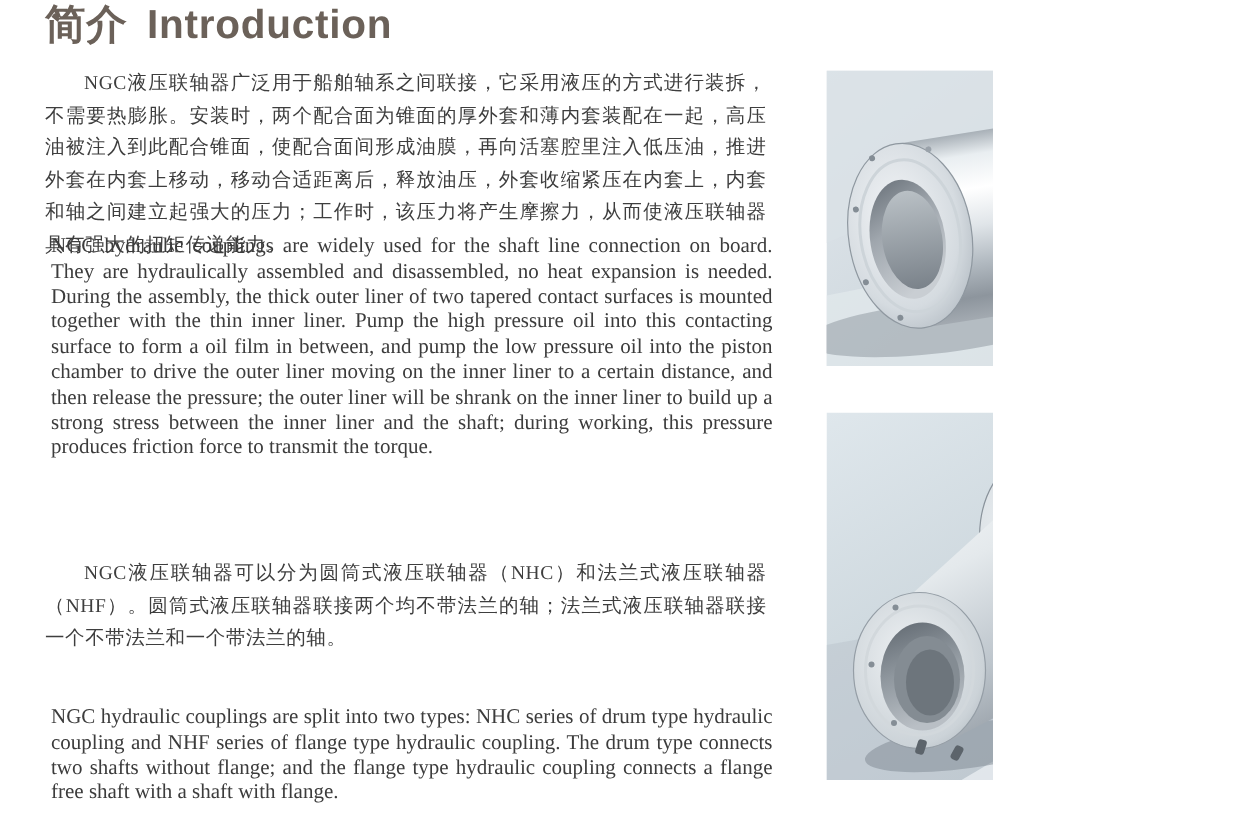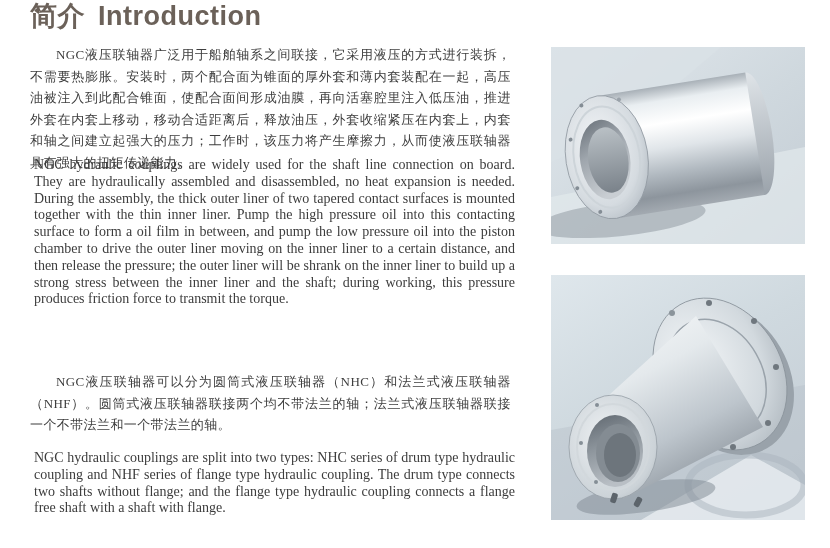--- a/index.html
+++ b/index.html
@@ -1,17 +1,17 @@
 <!DOCTYPE html>
 <html><head>
 <meta charset="utf-8">
 <style>
   html,body{margin:0;padding:0;background:#ffffff;}
   .page{
-    position:relative;width:830px;height:548px;background:#ffffff;overflow:hidden;
+    position:relative;width:662px;height:548px;background:#ffffff;overflow:hidden;
     font-family:"Liberation Serif","DejaVu Serif",serif;
   }
   .heading{
     position:absolute;left:30px;
     font-family:"Liberation Sans","DejaVu Sans",sans-serif;
     font-weight:bold;color:#6b6159;font-size:27px;line-height:32px;letter-spacing:0.5px;
     white-space:nowrap;
   }
   .heading .en{margin-left:13px;}
   .para-zh{
@@ -37,21 +37,21 @@
     <span class="zh">简介</span><span class="en">Introduction</span>
   </div>
 
   <p class="para-zh" style="top:44px;">NGC液压联轴器广泛用于船舶轴系之间联接，它采用液压的方式进行装拆，不需要热膨胀。安装时，两个配合面为锥面的厚外套和薄内套装配在一起，高压油被注入到此配合锥面，使配合面间形成油膜，再向活塞腔里注入低压油，推进外套在内套上移动，移动合适距离后，释放油压，外套收缩紧压在内套上，内套和轴之间建立起强大的压力；工作时，该压力将产生摩擦力，从而使液压联轴器具有强大的扭矩传递能力。</p>
 
   <p class="para-en" style="top:153px;">NGC hydraulic couplings are widely used for the shaft line connection on board. They are hydraulically assembled and disassembled, no heat expansion is needed. During the assembly, the thick outer liner of two tapered contact surfaces is mounted together with the thin inner liner. Pump the high pressure oil into this contacting surface to form a oil film in between, and pump the low pressure oil into the piston chamber to drive the outer liner moving on the inner liner to a certain distance, and then release the pressure; the outer liner will be shrank on the inner liner to build up a strong stress between the inner liner and the shaft; during working, this pressure produces friction force to transmit the torque.</p>
 
 
   <p class="para-zh" style="top:371px;">NGC液压联轴器可以分为圆筒式液压联轴器（NHC）和法兰式液压联轴器（NHF）。圆筒式液压联轴器联接两个均不带法兰的轴；法兰式液压联轴器联接一个不带法兰和一个带法兰的轴。</p>
 
-  <p class="para-en" style="top:446px;">NGC hydraulic couplings are split into two types: NHC series of drum type hydraulic coupling and NHF series of flange type hydraulic coupling. The drum type connects two shafts without flange; and the flange type hydraulic coupling connects a flange free shaft with a shaft with flange.</p>
+  <p class="para-en" style="top:467px;">NGC hydraulic couplings are split into two types: NHC series of drum type hydraulic coupling and NHF series of flange type hydraulic coupling. The drum type connects two shafts without flange; and the flange type hydraulic coupling connects a flange free shaft with a shaft with flange.</p>
 
   <div class="product-img" style="top:47px;">
     <svg width="254" height="197" viewBox="0 0 254 197" xmlns="http://www.w3.org/2000/svg">
       <defs>
         <linearGradient id="bg1" x1="0" y1="0" x2="1" y2="1">
           <stop offset="0" stop-color="#e2e8ed"></stop>
           <stop offset="0.55" stop-color="#cfd8de"></stop>
           <stop offset="1" stop-color="#c3ccd4"></stop>
         </linearGradient>
         <linearGradient id="metal1" x1="0" y1="0" x2="0" y2="1">

